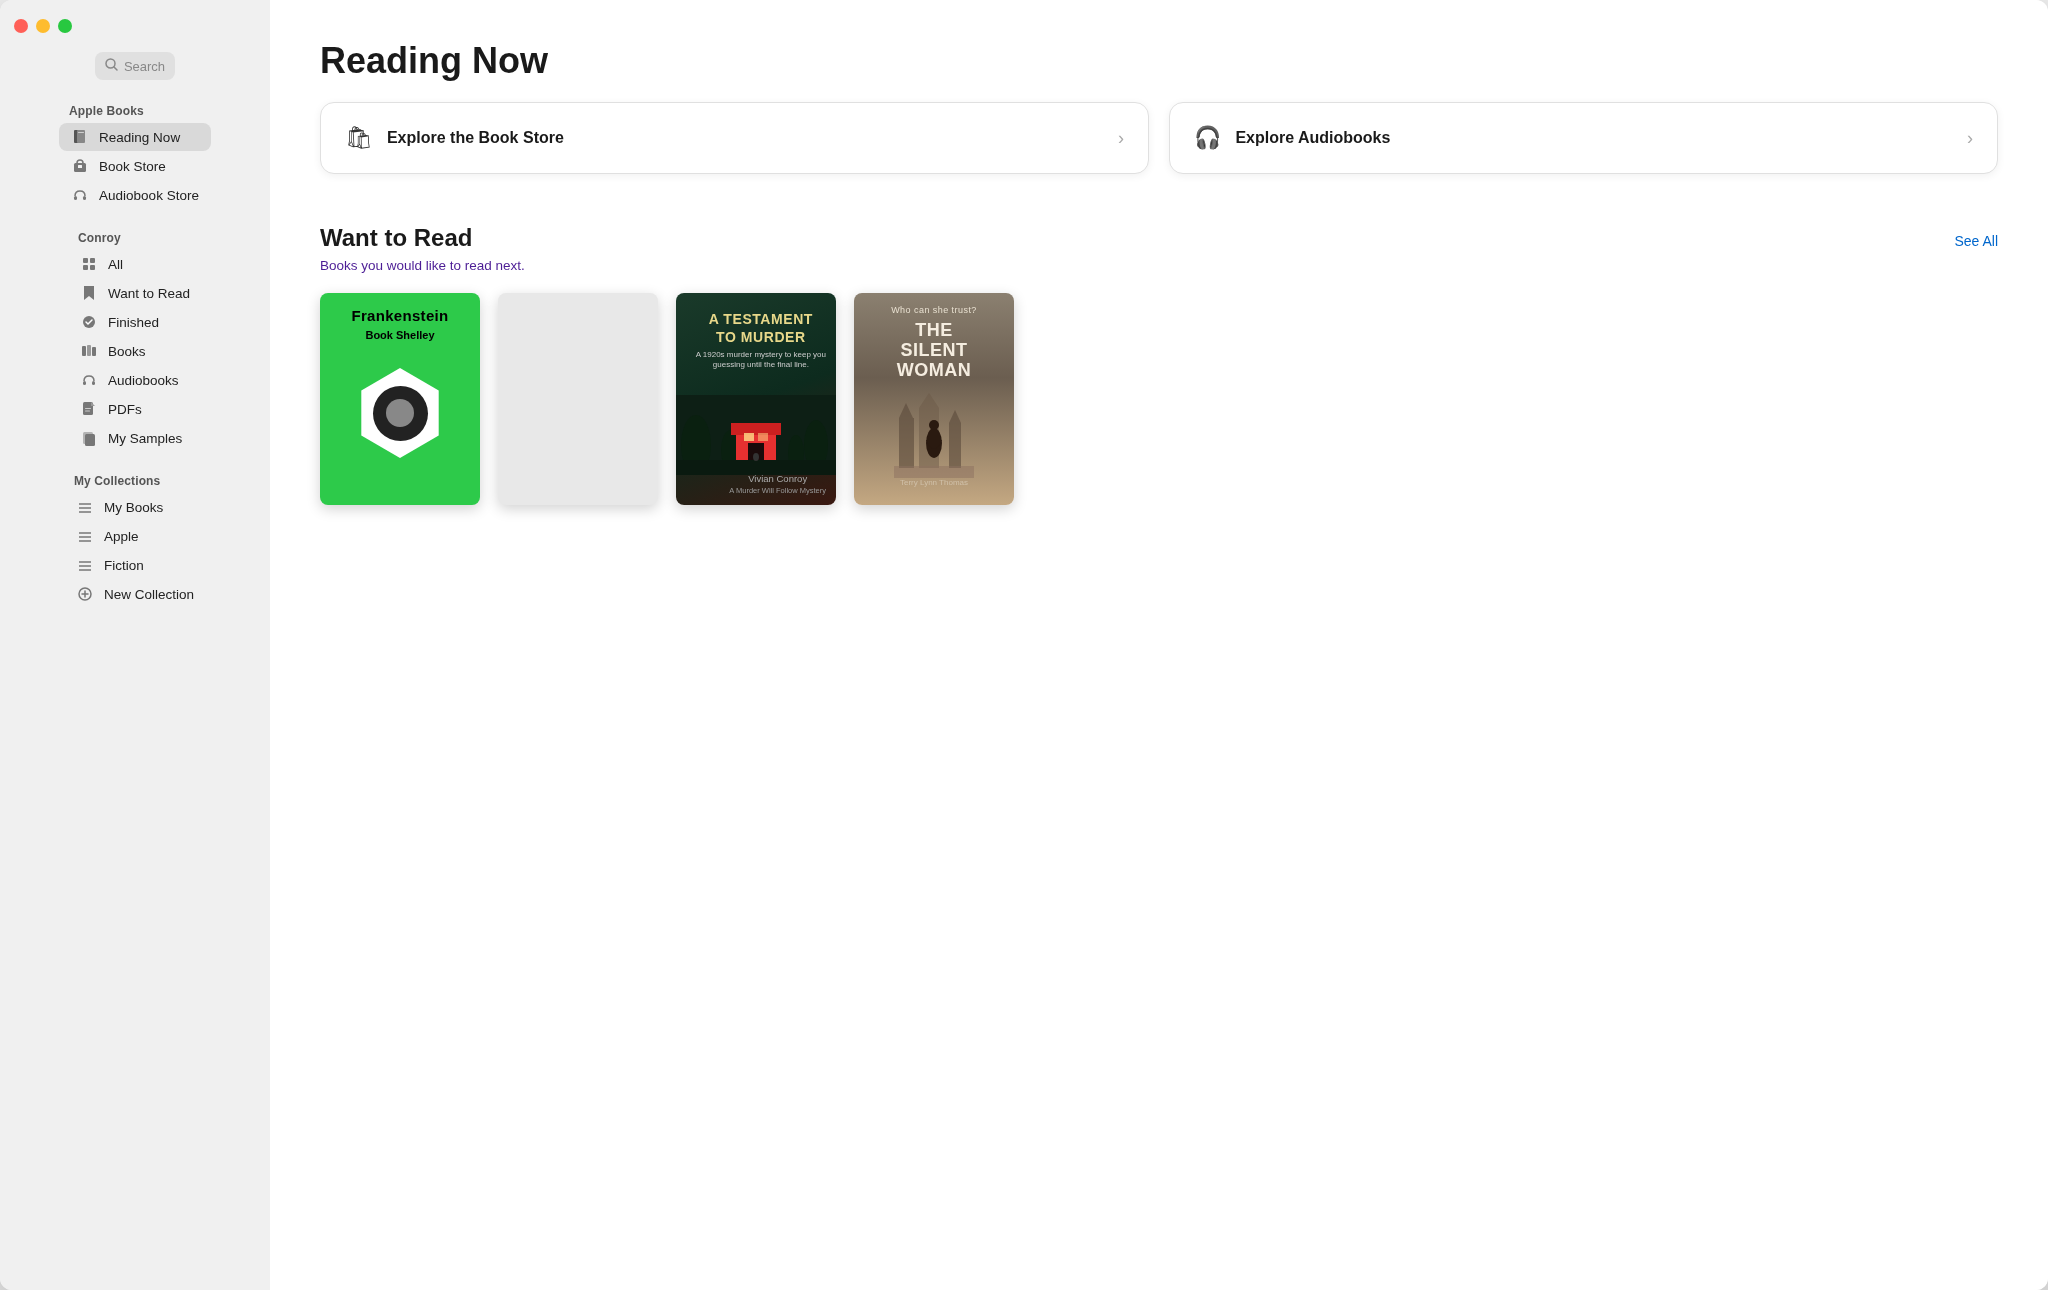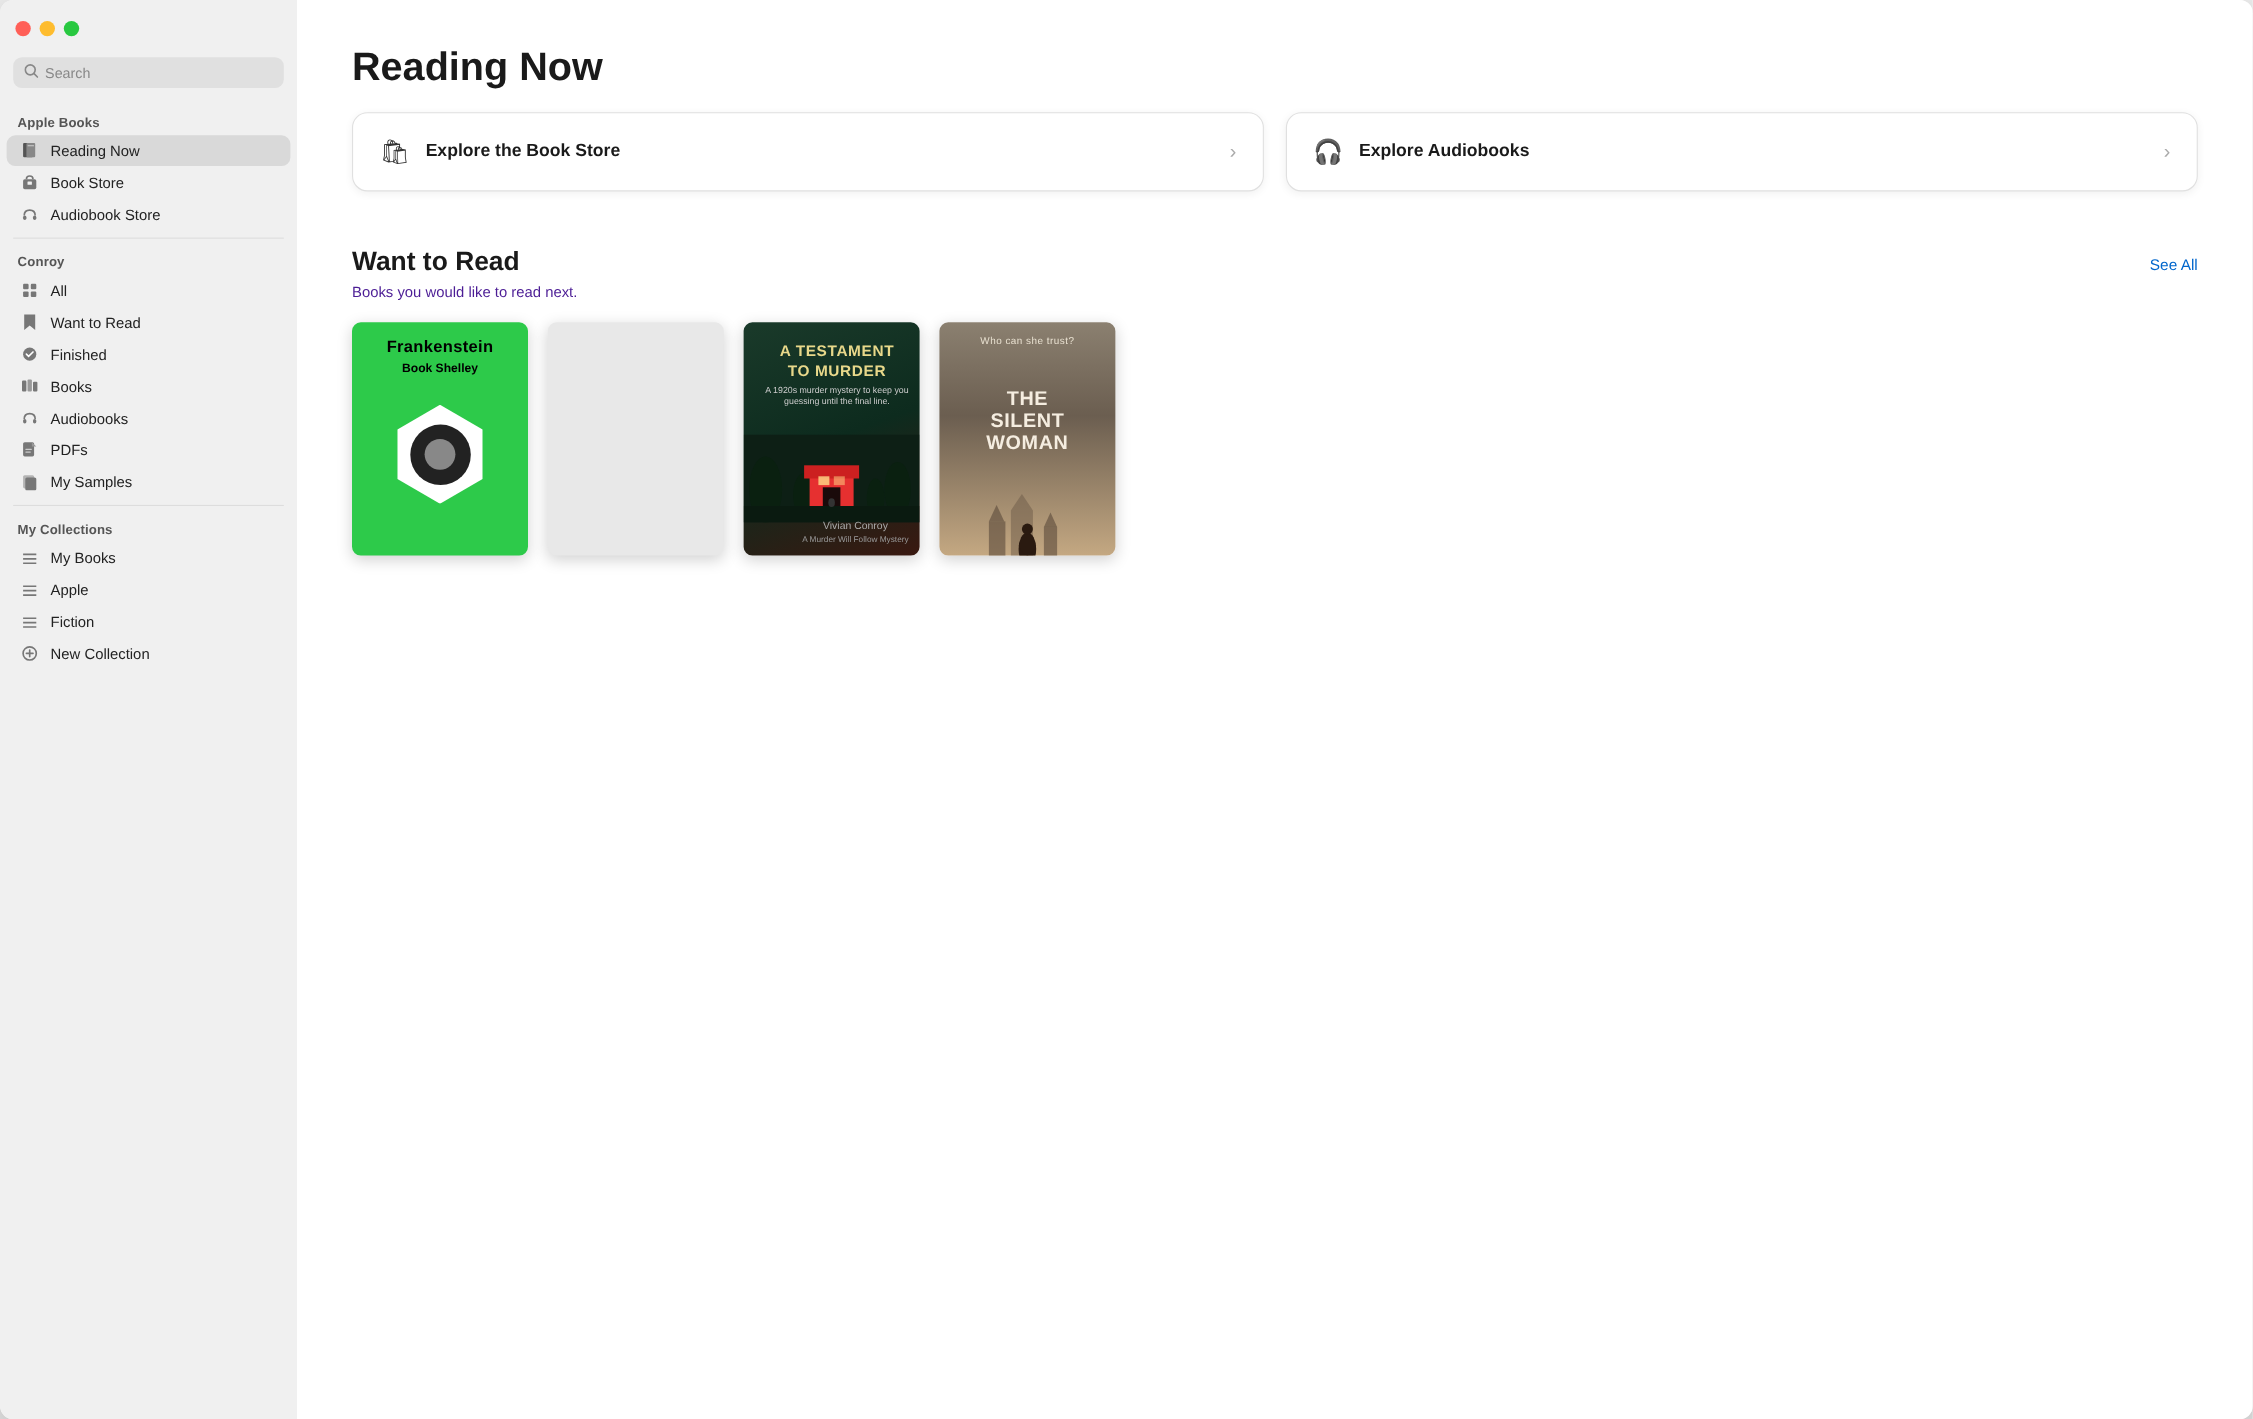--- a/index.html
+++ b/index.html
@@ -47,20 +47,21 @@
 
     
     .sidebar {
       width: 270px;
       background: #f0f0f0;
       display: flex;
       flex-direction: column;
       padding-top: 52px;
       flex-shrink: 0;
       overflow-y: auto;
+      align-items: center;
     }
 
     .sidebar-search {
       margin: 0 12px 16px 12px;
       background: #e0e0e0;
       border-radius: 8px;
       display: flex;
       align-items: center;
       padding: 6px 10px;
       gap: 6px;
@@ -333,21 +334,20 @@
       height: 80px;
       z-index: 1;
     }
 
     .book-cover-silent {
       background: linear-gradient(180deg, #8b8070 0%, #6b5e50 40%, #c4a882 100%);
       display: flex;
       flex-direction: column;
       align-items: center;
       padding: 12px 8px;
-      gap: 32px;
     }
     .silent-header-text {
       font-size: 9px;
       color: #e8e0d0;
       text-align: center;
       letter-spacing: 0.05em;
       margin-bottom: 6px;
     }
     .silent-title {
       font-size: 18px;

